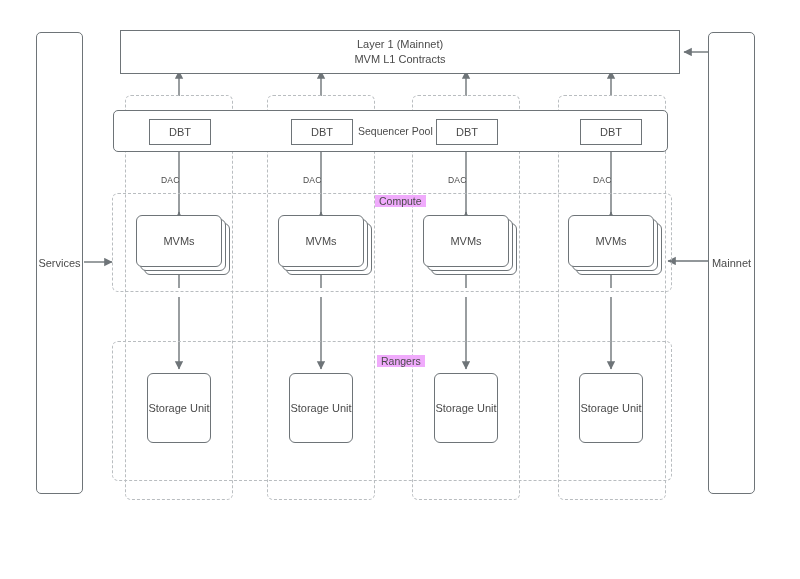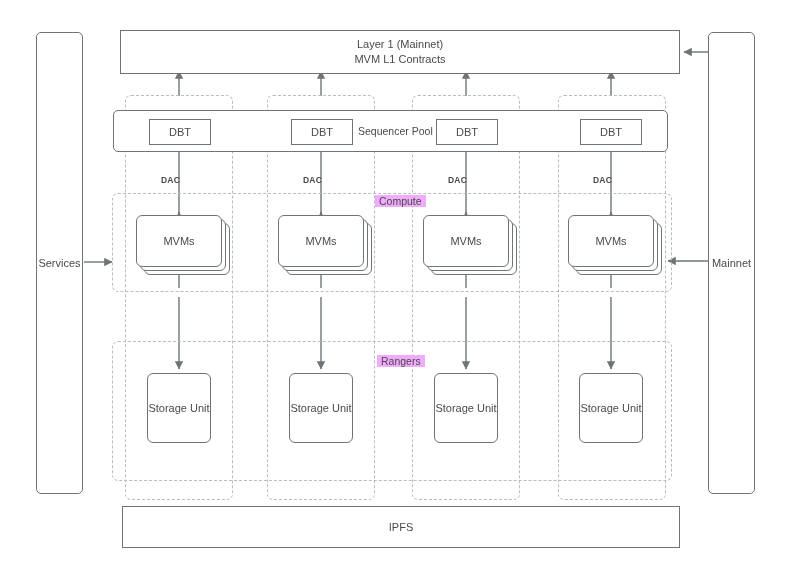--- a/index.html
+++ b/index.html
@@ -84,21 +84,21 @@
     display: flex;
     align-items: center;
     justify-content: center;
     font-size: 11px;
     color: #4a4a4a;
     text-align: center;
   }
   .dac-label {
     position: absolute;
     font-size: 8.5px;
-    font-weight: bold;
+    font-weight: normal;
     color: #4a4a4a;
     letter-spacing: 0.2px;
     white-space: nowrap;
   }
   svg.edges {
     position: absolute;
     left: 0;
     top: 0;
     width: 800px;
     height: 579px;
@@ -207,18 +207,17 @@
   </div>
 
   <div class="section" style="left:112px; top:341px; width:560px; height:140px;"></div>
   <div class="section-label" style="left:377px; top:355px;">Rangers</div>
 
   <div class="box" style="left:147px; top:373px; width:64px; height:70px; border-radius:6px;">Storage Unit</div>
   <div class="box" style="left:289px; top:373px; width:64px; height:70px; border-radius:6px;">Storage Unit</div>
   <div class="box" style="left:434px; top:373px; width:64px; height:70px; border-radius:6px;">Storage Unit</div>
   <div class="box" style="left:579px; top:373px; width:64px; height:70px; border-radius:6px;">Storage Unit</div>
 
-  <div class="box" style="left:122px; top:506px; width:558px; height:42px;">IPFS</div>
 
   <div class="tall-box" style="left:36px; top:32px; width:47px; height:462px;text-align:right;">Services</div>
   <div class="tall-box" style="left:708px; top:32px; width:47px; height:462px;">Mainnet</div>
 
 </div>
 
 </body></html>

